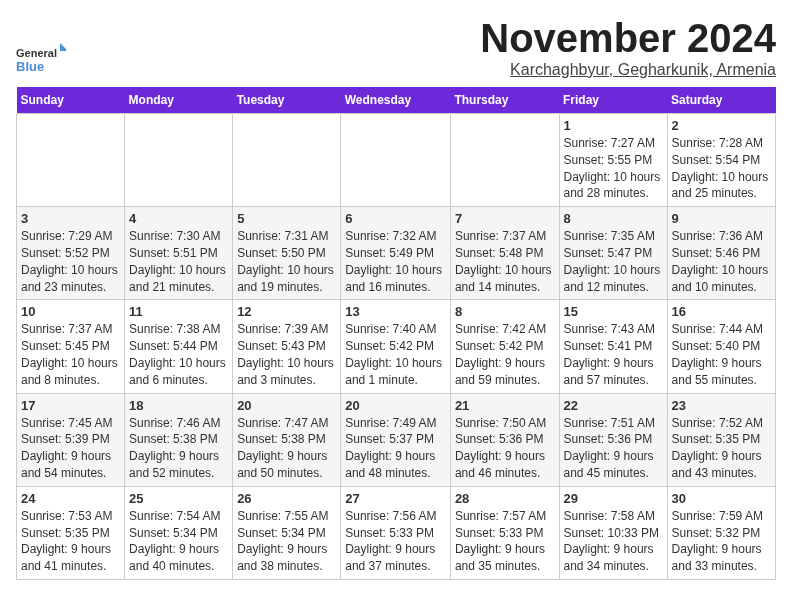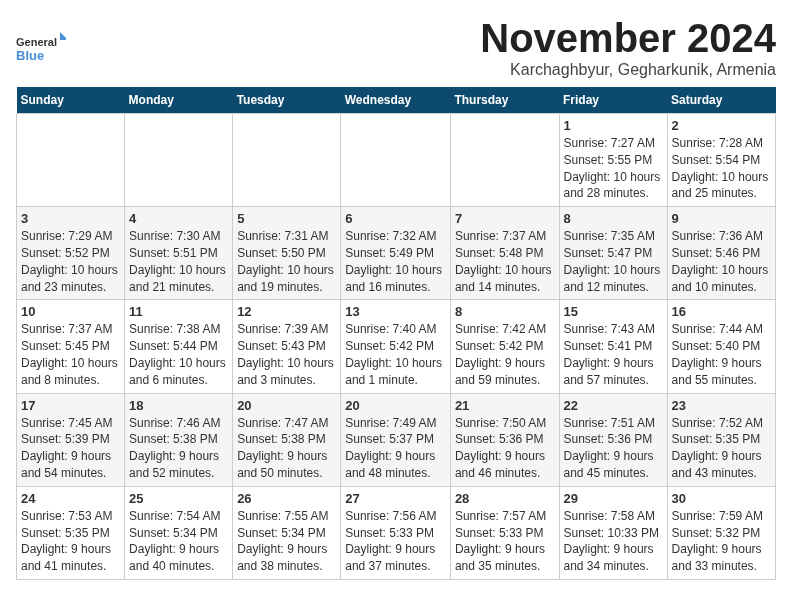--- a/index.html
+++ b/index.html
@@ -6,48 +6,49 @@
     body {
       font-family: Arial, sans-serif;
       background: #fff;
       width: 792px;
       min-height: 612px;
       padding: 16px;
     }
     .header-area {
       display: flex;
       justify-content: space-between;
-      align-items: center;
+      align-items: flex-end;
       margin-bottom: 8px;
       gap: 25px;
     }
     .logo {
       display: flex;
       align-items: center;
       gap: 4px;
     }
     .title-area {
       text-align: right;
     }
     .month-title {
       font-size: 40px;
       font-weight: bold;
       color: #222;
     }
     .location-title {
       font-size: 16px;
       color: #444;
+      text-decoration: underline;
     }
     table {
       width: 100%;
       border-collapse: collapse;
       font-size: 11px;
     }
     thead tr th {
-      background: #0c4a6e;
+      background: #6d28d9;
       color: #fff;
       padding: 6px 4px;
       text-align: left;
       font-size: 12px;
       font-weight: bold;
     }
     tbody tr td {
       border: 1px solid #ccc;
       vertical-align: top;
       padding: 4px;

